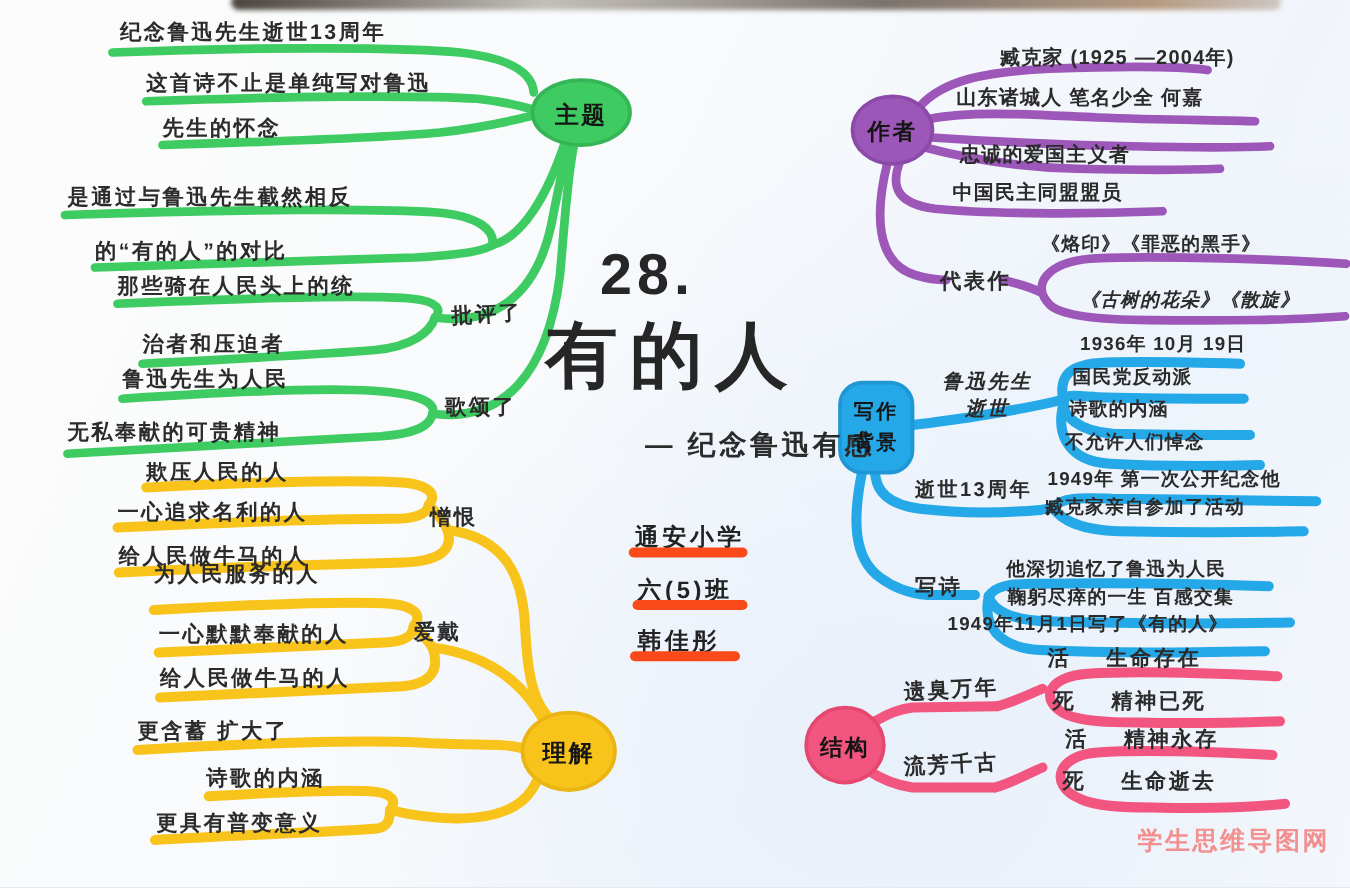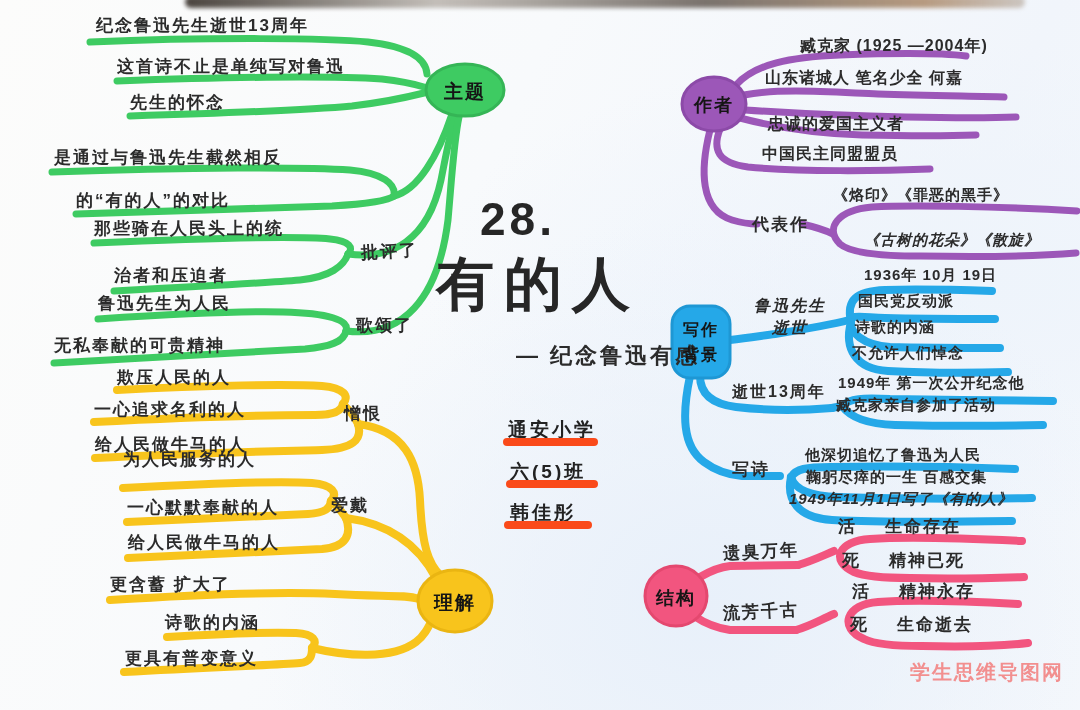--- a/index.html
+++ b/index.html
@@ -166,21 +166,21 @@
   <div class="t sm" style="left:864px;top:266px;">1936年 10月 19日</div>
   <div class="t sm" style="left:858px;top:292px;">国民党反动派</div>
   <div class="t sm" style="left:855px;top:318px;">诗歌的内涵</div>
   <div class="t sm" style="left:852px;top:344px;">不允许人们悼念</div>
   <div class="t" style="left:732px;top:382px;font-size:16px;">逝世13周年</div>
   <div class="t sm" style="left:838px;top:374px;">1949年 第一次公开纪念他</div>
   <div class="t sm" style="left:836px;top:396px;text-align:right;">臧克家亲自参加了活动</div>
   <div class="t lbl" style="left:732px;top:458px;">写诗</div>
   <div class="t sm" style="left:805px;top:446px;">他深切追忆了鲁迅为人民</div>
   <div class="t sm" style="left:806px;top:468px;">鞠躬尽瘁的一生  百感交集</div>
-  <div class="t sm" style="left:789px;top:490px;font-style:italic;">1949年11月1日写了《有的人》</div>
+  <div class="t sm" style="left:758px;top:490px;">1949年11月1日写了《有的人》</div>
 
   <div class="t lbl" style="left:723px;top:540px;transform:rotate(-3deg);">遗臭万年</div>
   <div class="pair" style="left:838px;top:515px;">
     <span>活</span>
     <span>生命存在</span>
   </div>
   <div class="pair" style="left:842px;top:549px;">
     <span>死</span>
     <span>精神已死</span>
   </div>

